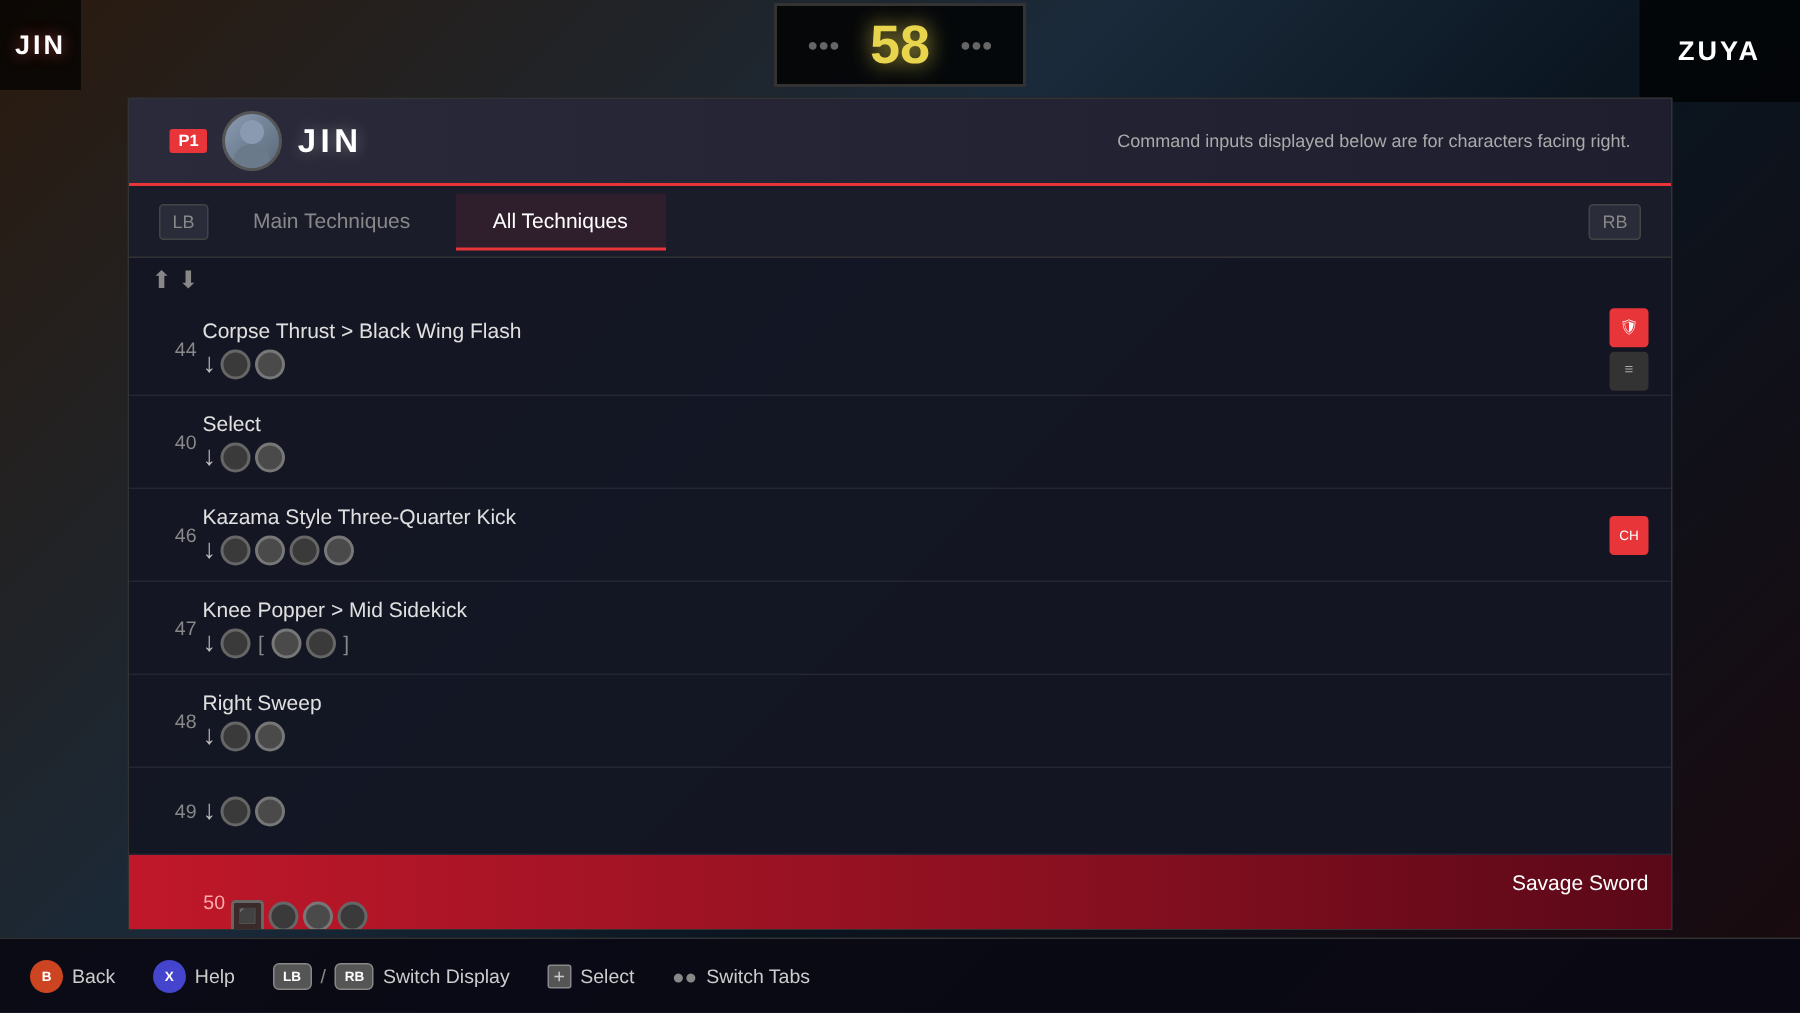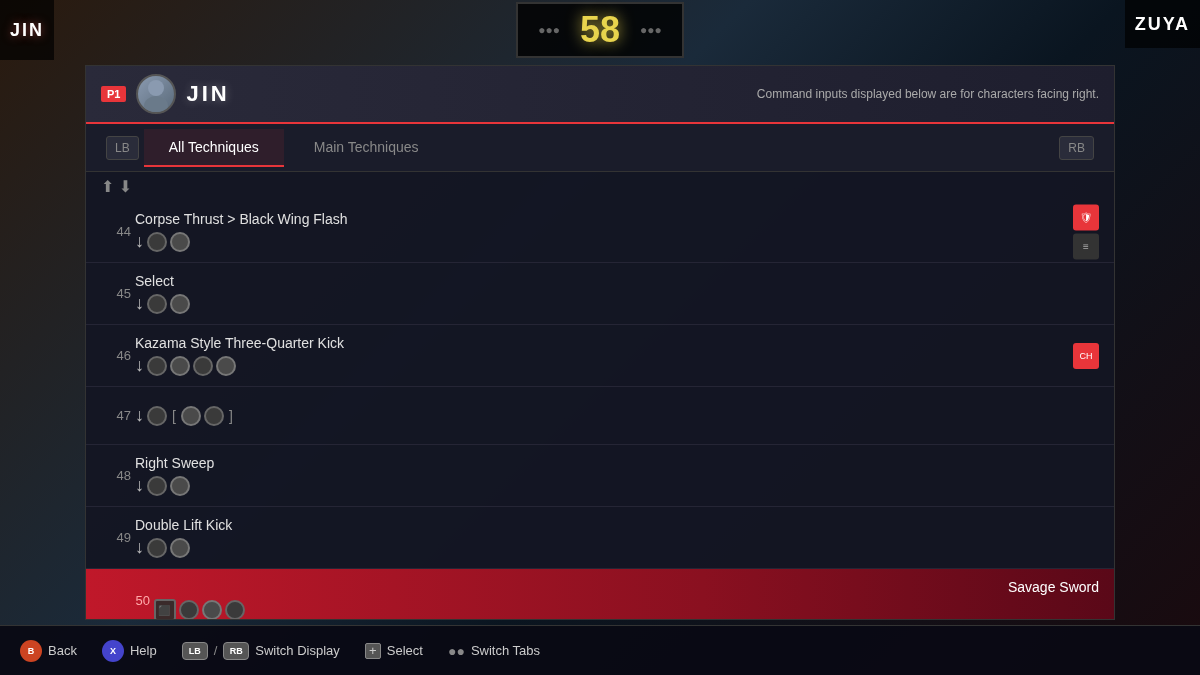--- a/index.html
+++ b/index.html
@@ -41,25 +41,25 @@
       display: flex;
       align-items: center;
       background: rgba(0,0,0,0.7);
       padding: 0 10px;
     }
 
     .player-right {
       position: absolute;
       right: 0;
       top: 0;
-      height: 48px;
+      height: 68px;
       display: flex;
       align-items: center;
       background: rgba(0,0,0,0.7);
-      padding: 0 10px;
+      padding: 0 26px;
     }
 
     .player-name-left {
       color: white;
       font-size: 18px;
       font-weight: bold;
       letter-spacing: 2px;
       text-shadow: 0 0 10px rgba(255,100,100,0.5);
     }
 
@@ -103,21 +103,21 @@
       z-index: 10;
       display: flex;
       flex-direction: column;
     }
 
     
     .char-header {
       display: flex;
       align-items: center;
       background: linear-gradient(90deg, #2a2a3a 0%, #1e1e2e 100%);
-      padding: 8px 15px;
+      padding: 8px 27px;
       border-bottom: 2px solid #e8353a;
       min-height: 55px;
     }
 
     .p1-badge {
       background: #e8353a;
       color: white;
       font-size: 11px;
       font-weight: bold;
       padding: 2px 6px;
@@ -408,22 +408,22 @@
         <circle cx="18" cy="12" r="8" fill="#8a9ab0"></circle>
         <ellipse cx="18" cy="30" rx="12" ry="10" fill="#6a7a8a"></ellipse>
       </svg>
     </div>
     <span class="char-name">JIN</span>
     <span class="command-note">Command inputs displayed below are for characters facing right.</span>
   </div>
 
   <div class="tabs-bar">
     <div class="tab-btn-trigger">LB</div>
+    <div class="tab">Main Techniques</div>
     <div class="tab active">All Techniques</div>
-    <div class="tab">Main Techniques</div>
     <div class="tab-spacer"></div>
     <div class="tab-btn-trigger">RB</div>
   </div>
 
   <div class="techniques-list">
 
     <div class="scroll-indicator">
       <span class="scroll-arrows">⬆ ⬇</span>
     </div>
 
@@ -437,21 +437,21 @@
           <span class="c2"></span>
         </div>
       </div>
       <div class="row-badge">
         <div class="badge-icon badge-red">🛡</div>
         <div class="badge-icon badge-dark">≡</div>
       </div>
     </div>
 
     <div class="technique-row">
-      <span class="row-num">45</span>
+      <span class="row-num">40</span>
       <div class="technique-content">
         <div class="technique-name">Select</div>
         <div class="technique-inputs">
           <span class="down-arrow">↓</span>
           <span class="c1"></span>
           <span class="c2"></span>
         </div>
       </div>
     </div>
 
@@ -468,20 +468,21 @@
         </div>
       </div>
       <div class="row-badge">
         <div class="badge-icon badge-red" style="font-size:9px;">CH</div>
       </div>
     </div>
 
     <div class="technique-row">
       <span class="row-num">47</span>
       <div class="technique-content">
+        <div class="technique-name">Knee Popper &gt; Mid Sidekick</div>
         <div class="technique-inputs">
           <span class="down-arrow">↓</span>
           <span class="c1"></span>
           <span class="input-bracket">[</span>
           <span class="c2"></span>
           <span class="c1"></span>
           <span class="input-bracket">]</span>
         </div>
       </div>
     </div>
@@ -494,21 +495,20 @@
           <span class="down-arrow">↓</span>
           <span class="c1"></span>
           <span class="c2"></span>
         </div>
       </div>
     </div>
 
     <div class="technique-row">
       <span class="row-num">49</span>
       <div class="technique-content">
-        <div class="technique-name">Double Lift Kick</div>
         <div class="technique-inputs">
           <span class="down-arrow">↓</span>
           <span class="c1"></span>
           <span class="c2"></span>
         </div>
       </div>
     </div>
 
     <div class="technique-row selected">
       <span class="row-num">50</span>

